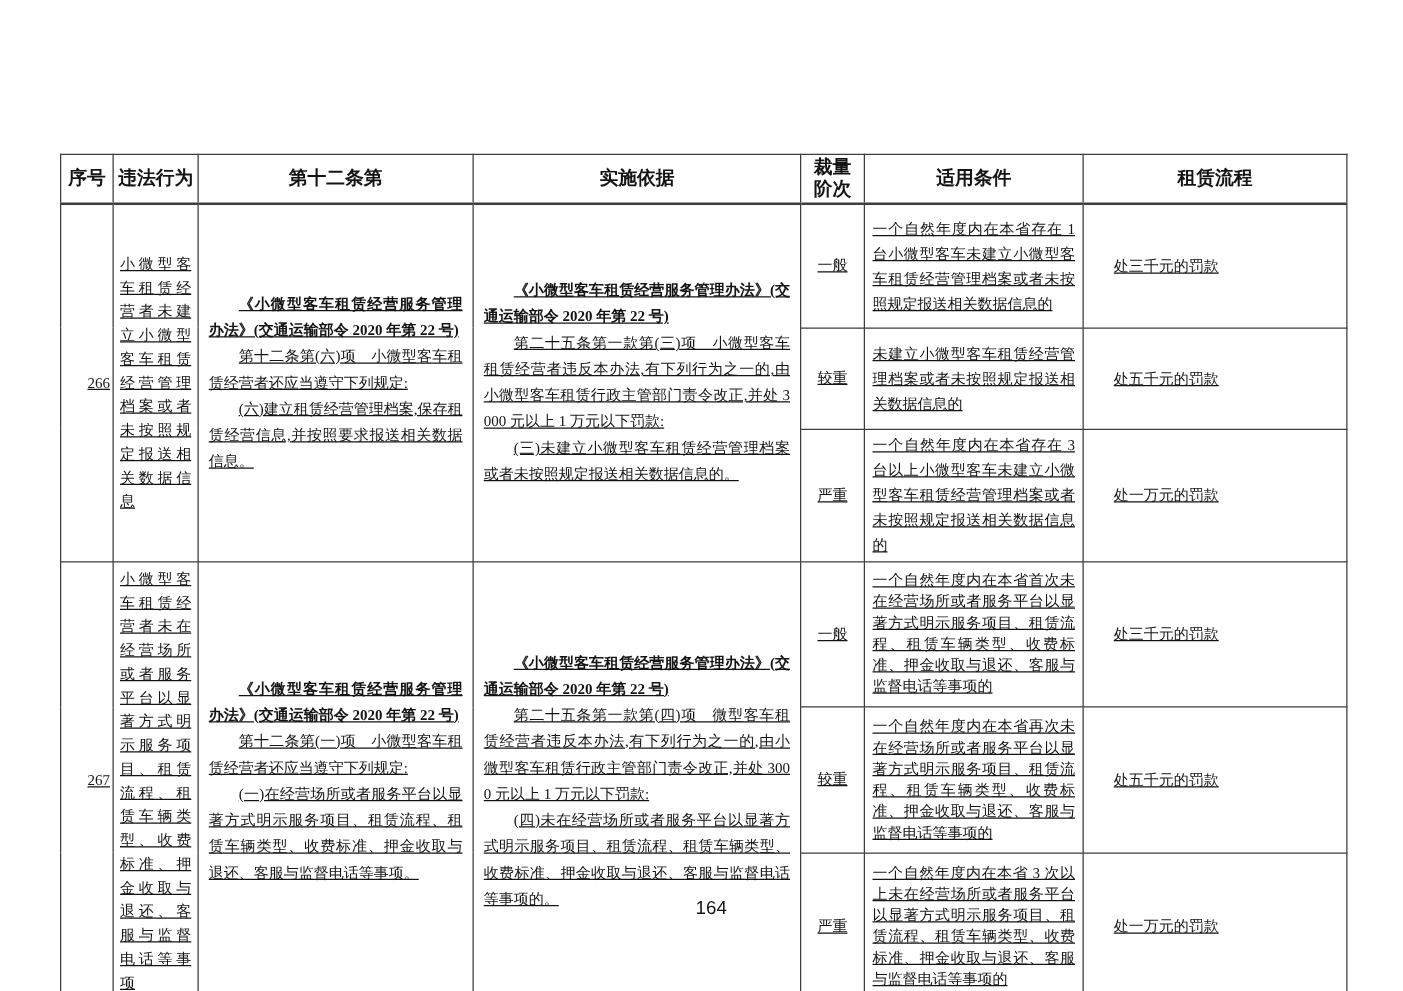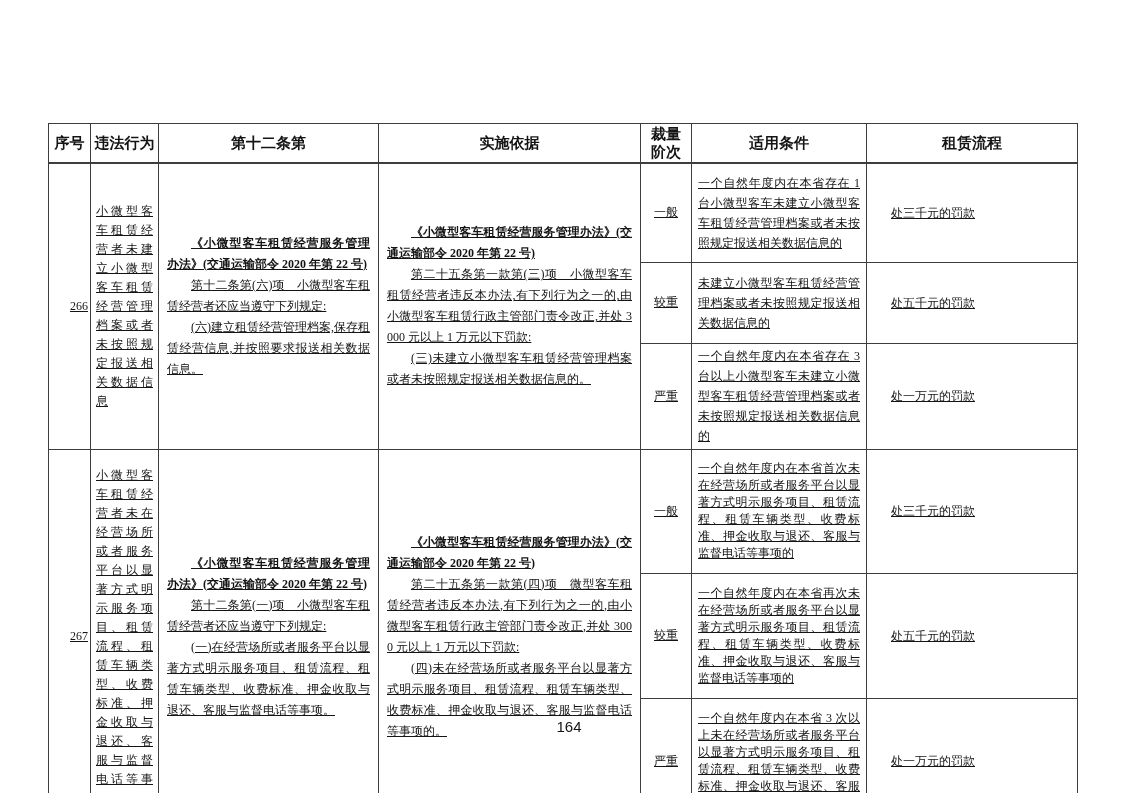--- a/index.html
+++ b/index.html
@@ -48,21 +48,21 @@
   tr.rh106 { height: 106px; }
   tr.rh101 { height: 101px; }
   tr.rh100 { height: 100px; }
   tr.rh104 { height: 104px; }
   td { font-size: 12px; text-decoration: underline; }
   td.no {
     text-align: right;
     padding: 0 2px;
   }
   td.behavior {
-    padding: 16px 5px;
+    padding: 4px 5px;
     line-height: 19px;
     text-align: justify;
     text-justify: inter-character;
   }
   td.basis {
     padding: 0 8px;
     line-height: 21px;
     text-align: justify;
     text-justify: inter-character;
   }

